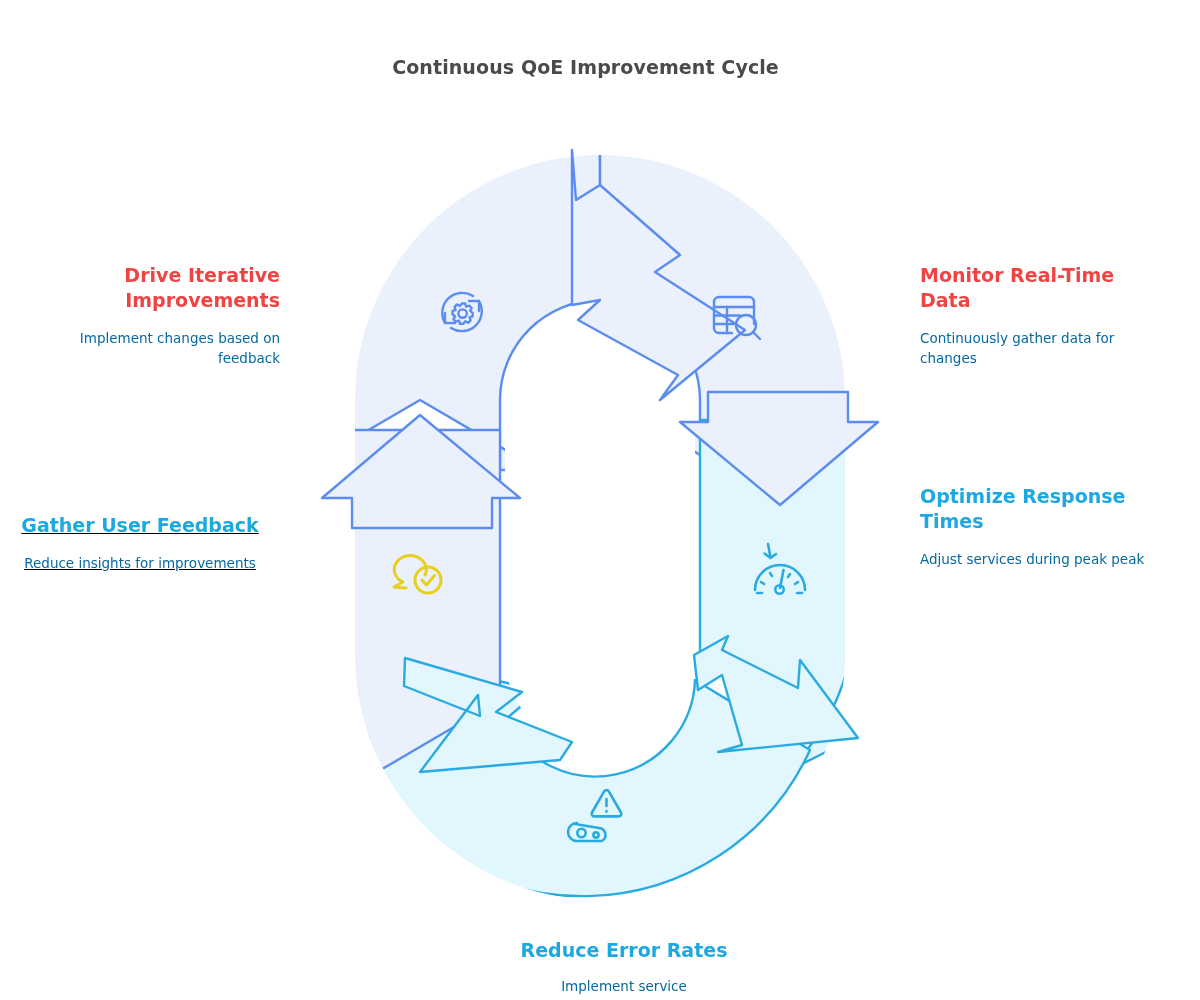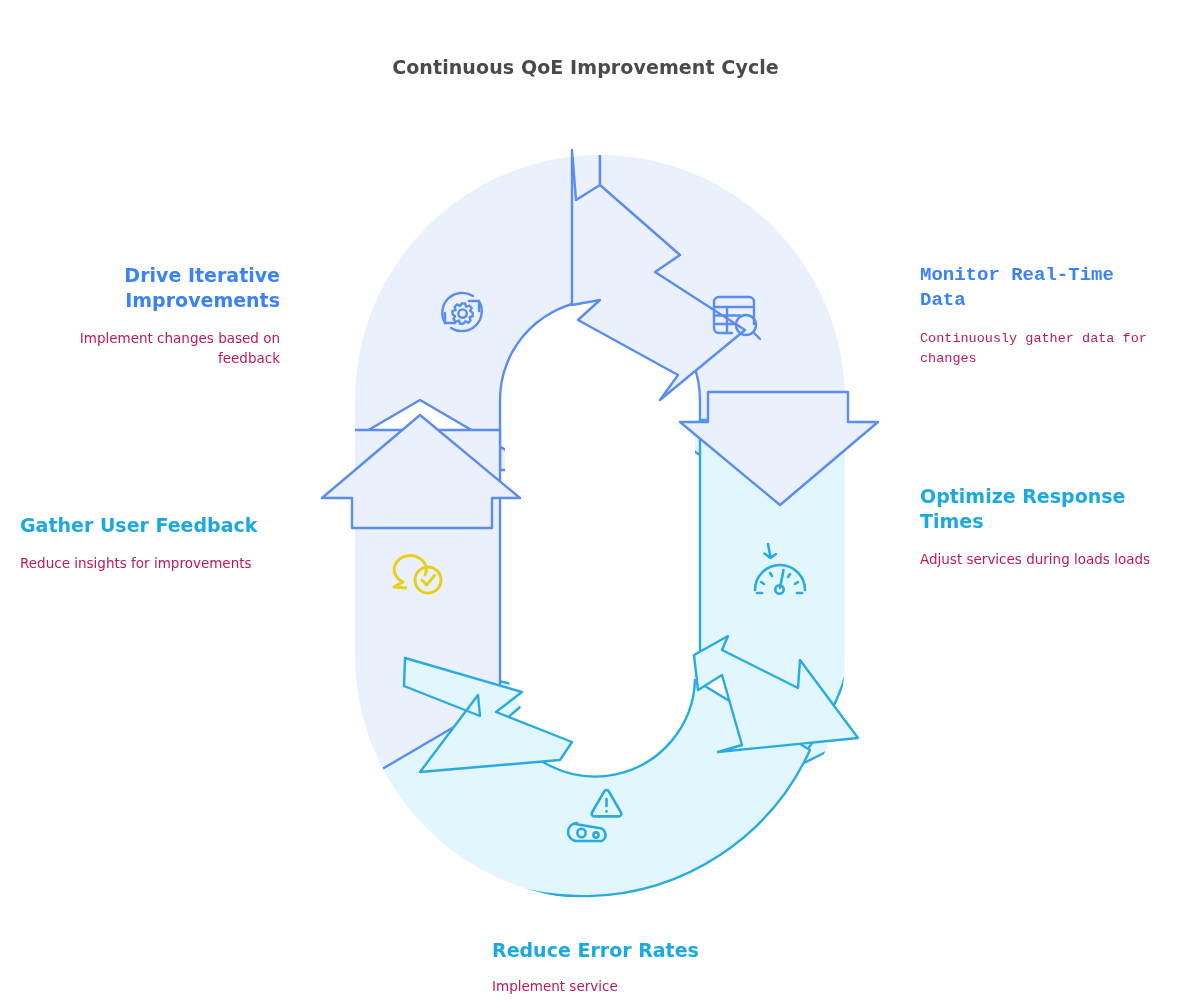--- a/index.html
+++ b/index.html
@@ -38,56 +38,56 @@
     width: 240px;
   }
   .label-title {
     font-size: 19px;
     font-weight: bold;
     line-height: 1.32;
     margin: 0 0 16px 0;
   }
   .label-desc {
     font-size: 13.5px;
-    color: #be185d;
+    color: #0369a1;
     line-height: 1.45;
     margin: 0;
   }
 
   
   #label-drive {
     left: 40px;
     top: 263px;
     text-align: right;
   }
   #label-gather {
     left: 20px;
     top: 513px;
-    text-align: left;
+    text-align: center;
+    text-decoration: underline;
   }
   #label-monitor {
     left: 920px;
     top: 263px;
     text-align: left;
-    font-family: Liberation Mono, monospace;
   }
   #label-optimize {
     left: 920px;
     top: 484px;
     text-align: left;
   }
   #label-reduce {
-    left: 492px;
+    left: 504px;
     top: 938px;
     width: 240px;
-    text-align: left;
+    text-align: center;
   }
   #label-reduce .label-title { margin-bottom: 14px; }
 
-  .t-indigo { color: #3b82f6; }
+  .t-indigo { color: #ef4444; }
   .t-cyan   { color: #1ca8e0; }
 </style>
 </head>
 <body>
 
 <div id="page-title">Continuous QoE Improvement Cycle</div>
 
 <svg id="cycle-svg" width="1200" height="1000" viewBox="0 0 1200 1000">
 
   <defs>
@@ -289,19 +289,19 @@
   <div class="label-desc">Reduce insights for improvements</div>
 </div>
 
 <div class="label-block" id="label-monitor">
   <div class="label-title t-indigo">Monitor Real-Time Data</div>
   <div class="label-desc">Continuously gather data for changes</div>
 </div>
 
 <div class="label-block" id="label-optimize">
   <div class="label-title t-cyan">Optimize Response Times</div>
-  <div class="label-desc">Adjust services during loads loads</div>
+  <div class="label-desc">Adjust services during peak peak</div>
 </div>
 
 <div class="label-block" id="label-reduce">
   <div class="label-title t-cyan">Reduce Error Rates</div>
   <div class="label-desc">Implement service</div>
 </div>
 
 </body></html>

